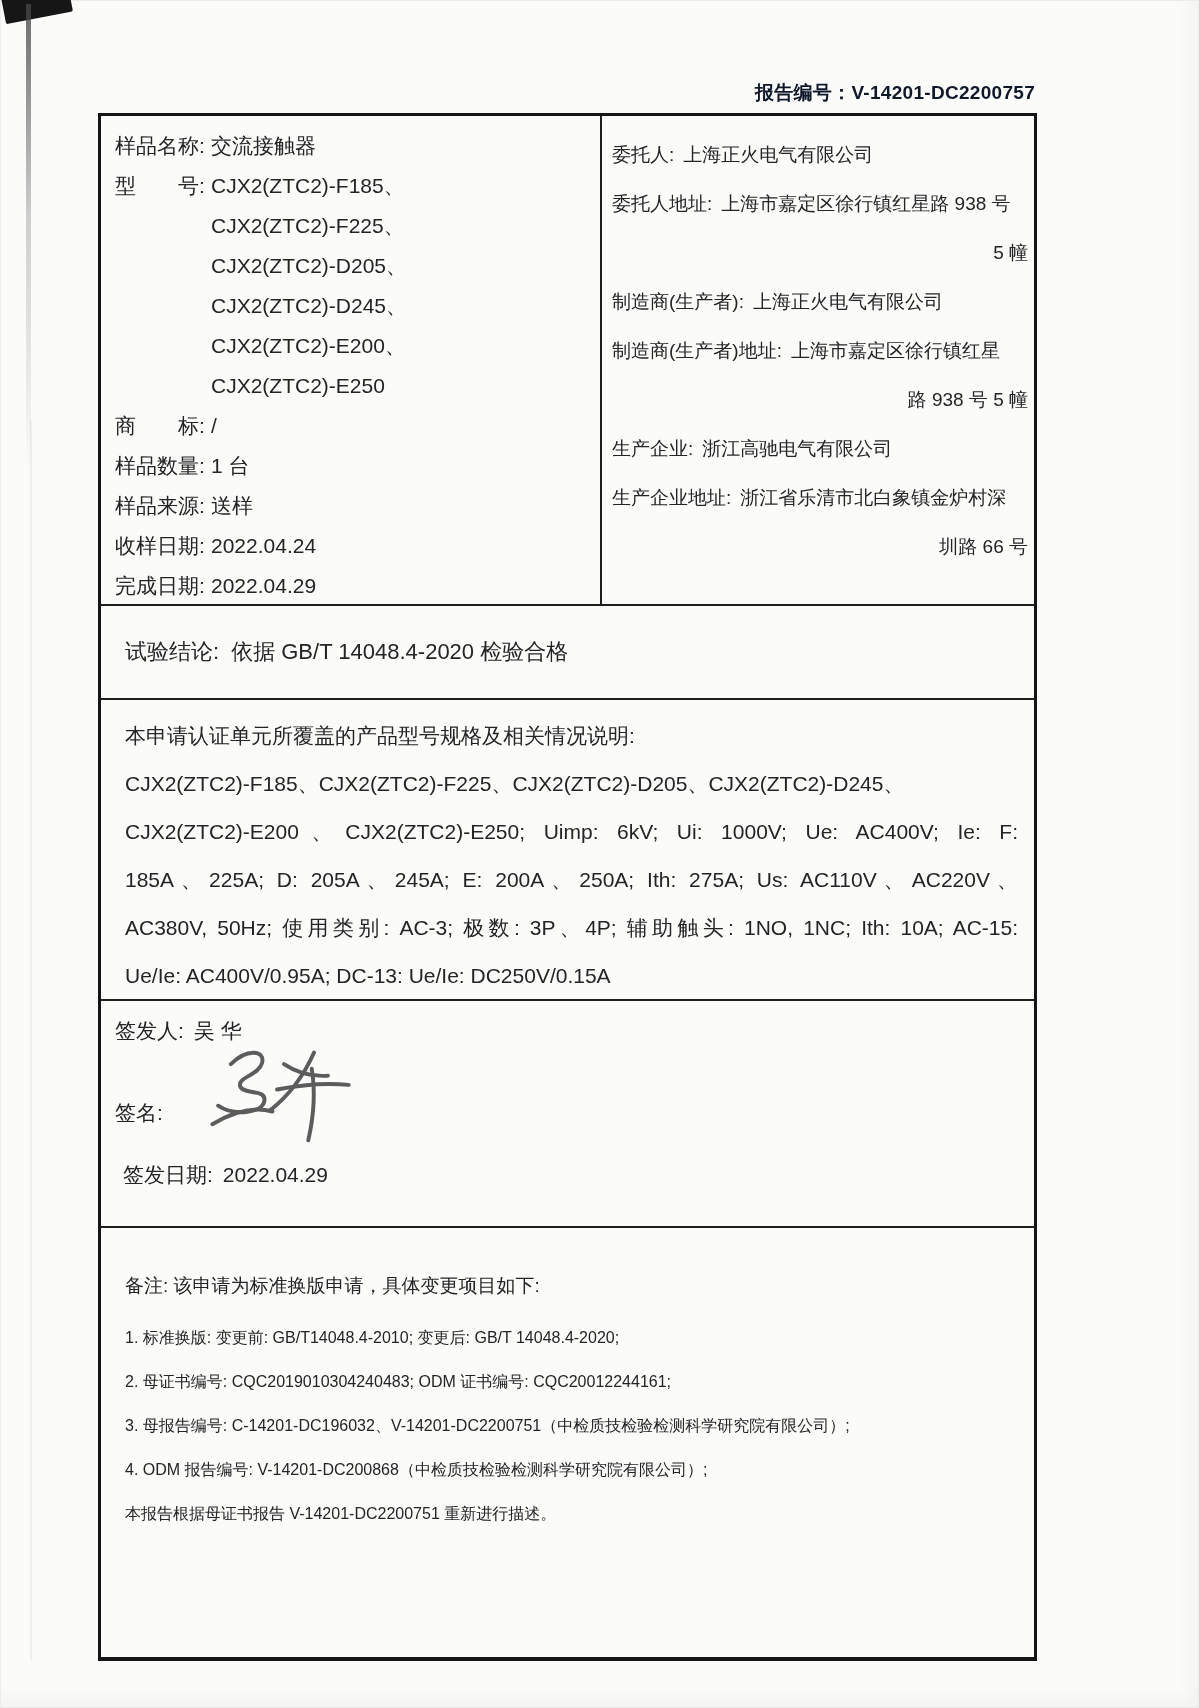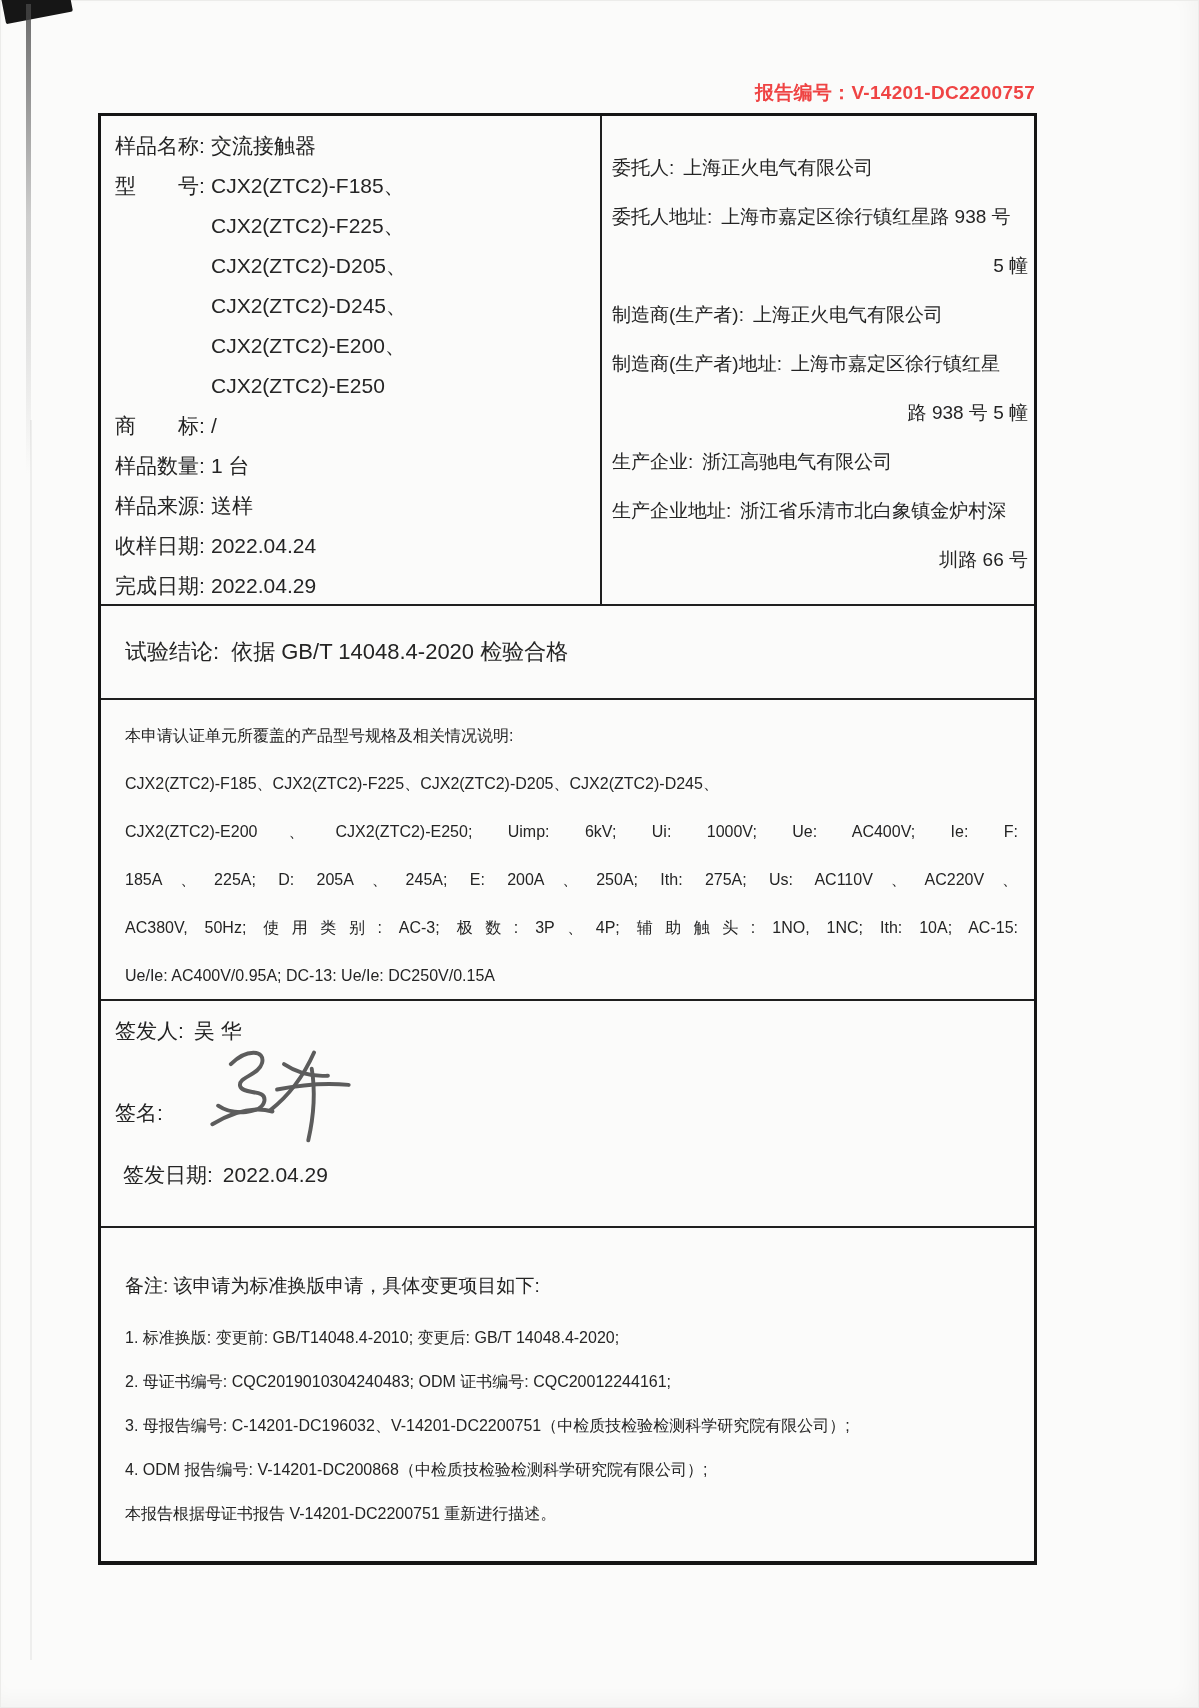--- a/index.html
+++ b/index.html
@@ -8,57 +8,57 @@
     font-family:"Liberation Sans","DejaVu Sans",sans-serif;color:#242424;
     overflow:hidden;
     box-shadow:inset 0 0 0 1px #ececea, inset -8px -8px 18px rgba(0,0,0,.035);
   }
   
   .corner-mark{position:absolute;left:3px;top:-9px;width:68px;height:27px;background:#161616;transform:rotate(-11deg);border-radius:2px;}
   .edge-streak{position:absolute;left:26px;top:4px;width:5px;height:470px;
     background:linear-gradient(180deg, rgba(70,70,70,.8), rgba(120,120,120,.35) 45%, rgba(170,170,170,0));}
   .edge-streak-faint{position:absolute;left:30px;top:420px;width:2px;height:1240px;background:rgba(0,0,0,.05);}
 
-  .report-no{position:absolute;top:80px;right:164px;font-size:19px;font-weight:600;letter-spacing:.3px;color:#ef4444;white-space:nowrap;}
+  .report-no{position:absolute;top:80px;right:164px;font-size:19px;font-weight:600;letter-spacing:.3px;color:#0f172a;white-space:nowrap;}
 
   .doc-table{position:absolute;left:98px;top:113px;width:939px;box-sizing:border-box;
     border:3px solid #151515;border-bottom-width:4px;background:transparent;}
   .row{box-sizing:border-box;}
   .row + .row{border-top:2px solid #1f1f1f;padding-left:24px;}
 
   
   .top-row{display:flex;height:488px;}
   .left-cell{width:501px;box-sizing:border-box;border-right:2px solid #1f1f1f;padding:10px 0 0 14px;overflow:hidden;}
   .l-line{height:40px;line-height:40px;font-size:21px;white-space:nowrap;}
   .l-line .lab{display:inline-block;width:96px;}
-  .right-cell{flex:1;box-sizing:border-box;padding:27px 6px 0 10px;overflow:hidden;}
+  .right-cell{flex:1;box-sizing:border-box;padding:14px 6px 0 10px;overflow:hidden;}
   .r-line{height:49px;line-height:49px;font-size:19px;white-space:nowrap;}
   .r-line.center{text-align:right;}
   .r-line .rlab{margin-right:9px;}
 
   
   .concl-row{height:94px;display:flex;align-items:center;padding-left:14px;font-size:22px;}
   .concl-row .clab{margin-right:12px;}
 
   
   .desc-row{height:301px;padding:12px 16px 0 14px;overflow:hidden;}
-  .d-line{height:48px;line-height:48px;font-size:16px;white-space:nowrap;}
+  .d-line{height:48px;line-height:48px;font-size:21px;white-space:nowrap;}
   .d-line.justify{white-space:normal;text-align:justify;text-align-last:justify;}
 
   
   .sign-row{height:227px;position:relative;font-size:21px;}
   .s-issuer{position:absolute;left:14px;top:16px;}
   .s-issuer .slab{margin-right:10px;}
   .s-label{position:absolute;left:14px;top:98px;}
   .sig{position:absolute;left:98px;top:40px;width:170px;height:104px;}
   .s-date{position:absolute;left:22px;top:160px;}
   .s-date .slab{margin-right:10px;}
 
   
-  .remarks-row{height:335px;padding:36px 16px 0 12px;overflow:hidden;}
+  .remarks-row{height:431px;padding:36px 16px 0 12px;overflow:hidden;}
   .m-line{height:44px;line-height:44px;font-size:16px;white-space:nowrap;}
   .m-line.header{font-size:19px;margin-bottom:8px;}
 </style>
 </head>
 <body>
 
 <div class="page">
 
   <div class="corner-mark"></div>
   <div class="edge-streak"></div>

